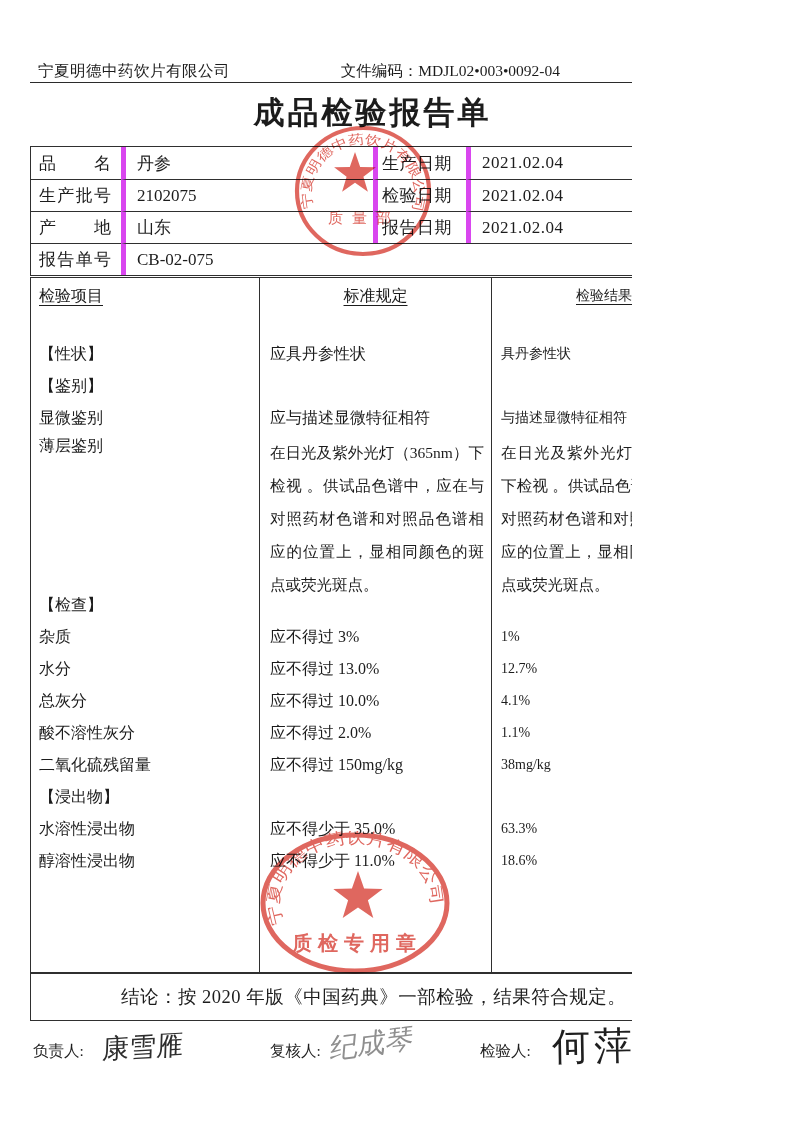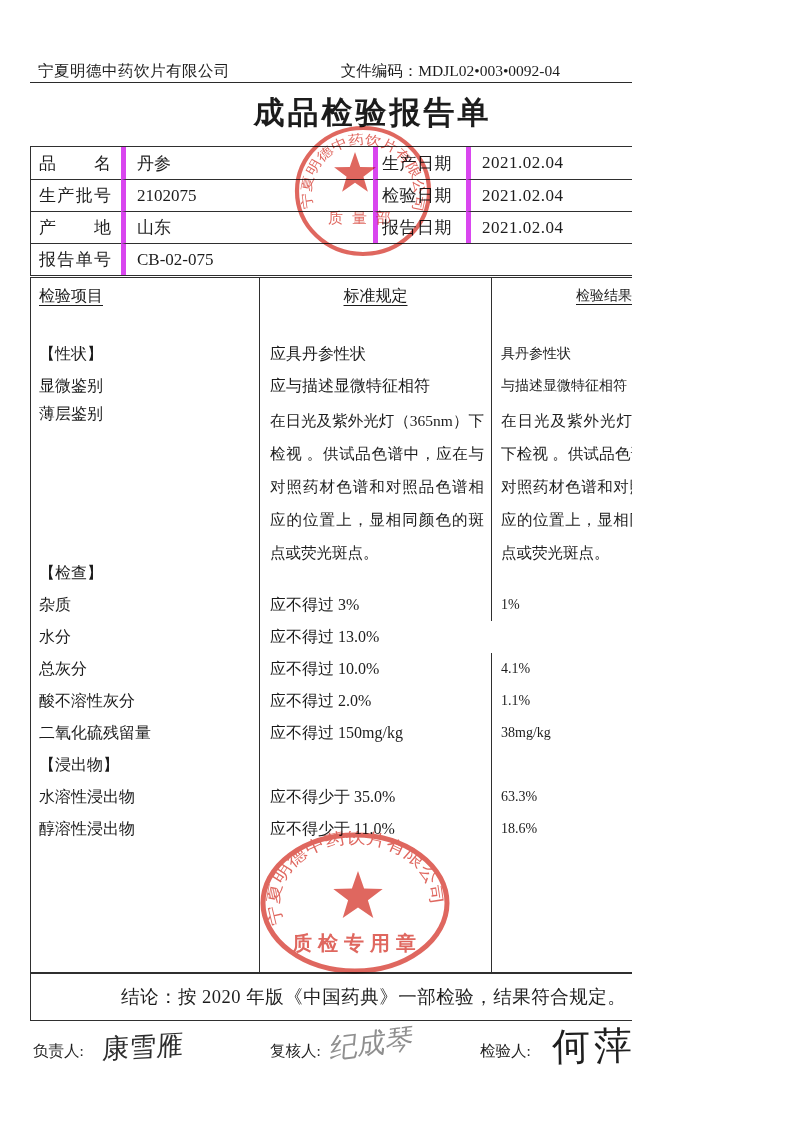--- a/index.html
+++ b/index.html
@@ -113,20 +113,25 @@
         <div class="c1"></div>
         <div class="c2"></div>
         <div class="c3"></div>
       </div>
     <div class="mrow h32">
       <div class="c1">【性状】</div>
       <div class="c2">应具丹参性状</div>
       <div class="c3">具丹参性状</div>
     </div>
     <div class="mrow h32">
+      <div class="c1">【鉴别】</div>
+      <div class="c2"></div>
+      <div class="c3"></div>
+    </div>
+    <div class="mrow h32">
       <div class="c1">显微鉴别</div>
       <div class="c2">应与描述显微特征相符</div>
       <div class="c3">与描述显微特征相符</div>
     </div>
     <div class="mrow par hpar">
       <div class="c1" style="align-items:flex-start;display:flex;padding-top:2px;">薄层鉴别</div>
       <div class="c2">在日光及紫外光灯（365nm）下检视 。供试品色谱中，应在与对照药材色谱和对照品色谱相应的位置上，显相同颜色的斑点或荧光斑点。</div>
       <div class="c3">在日光及紫外光灯（365nm）下检视 。供试品色谱中，在与对照药材色谱和对照品色谱相应的位置上，显相同颜色的斑点或荧光斑点。</div>
     </div>
     <div class="mrow sp55">
@@ -140,20 +145,21 @@
       <div class="c3"></div>
     </div>
     <div class="mrow h32">
       <div class="c1">杂质</div>
       <div class="c2">应不得过 3%</div>
       <div class="c3">1%</div>
     </div>
     <div class="mrow h32">
       <div class="c1">水分</div>
       <div class="c2">应不得过 13.0%</div>
+      <div class="c3">12.7%</div>
     </div>
     <div class="mrow h32">
       <div class="c1">总灰分</div>
       <div class="c2">应不得过 10.0%</div>
       <div class="c3">4.1%</div>
     </div>
     <div class="mrow h32">
       <div class="c1">酸不溶性灰分</div>
       <div class="c2">应不得过 2.0%</div>
       <div class="c3">1.1%</div>

